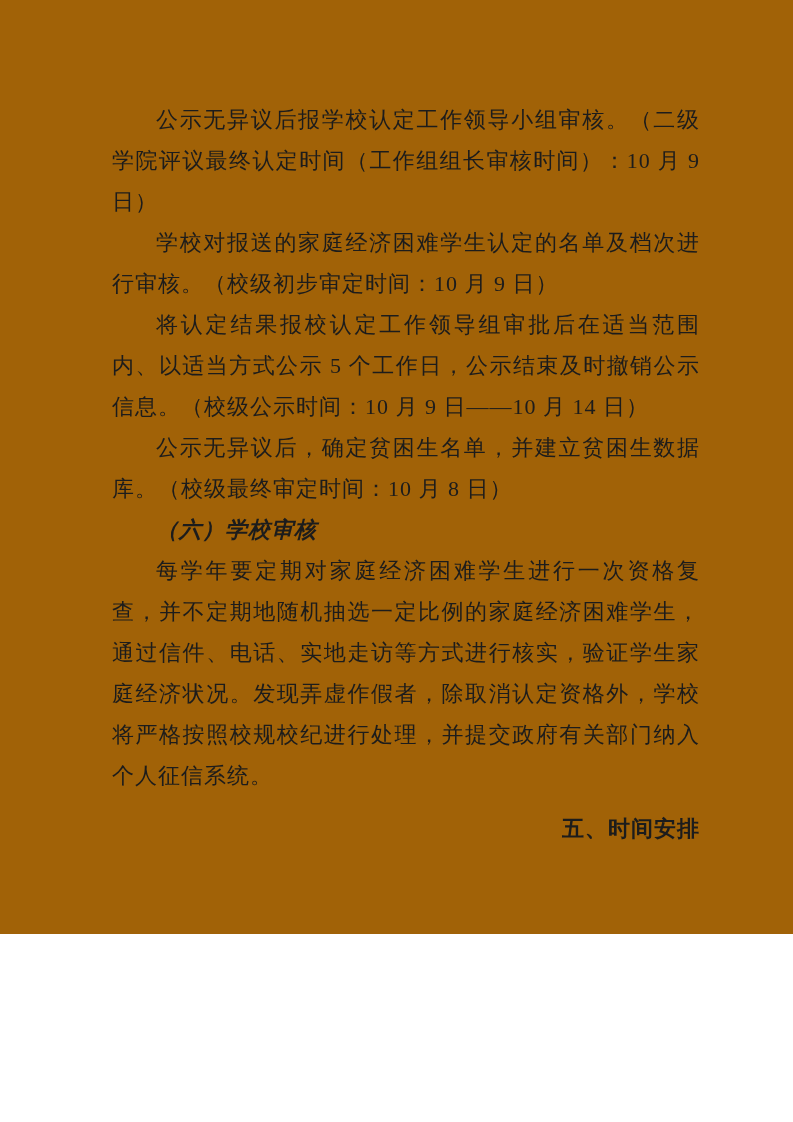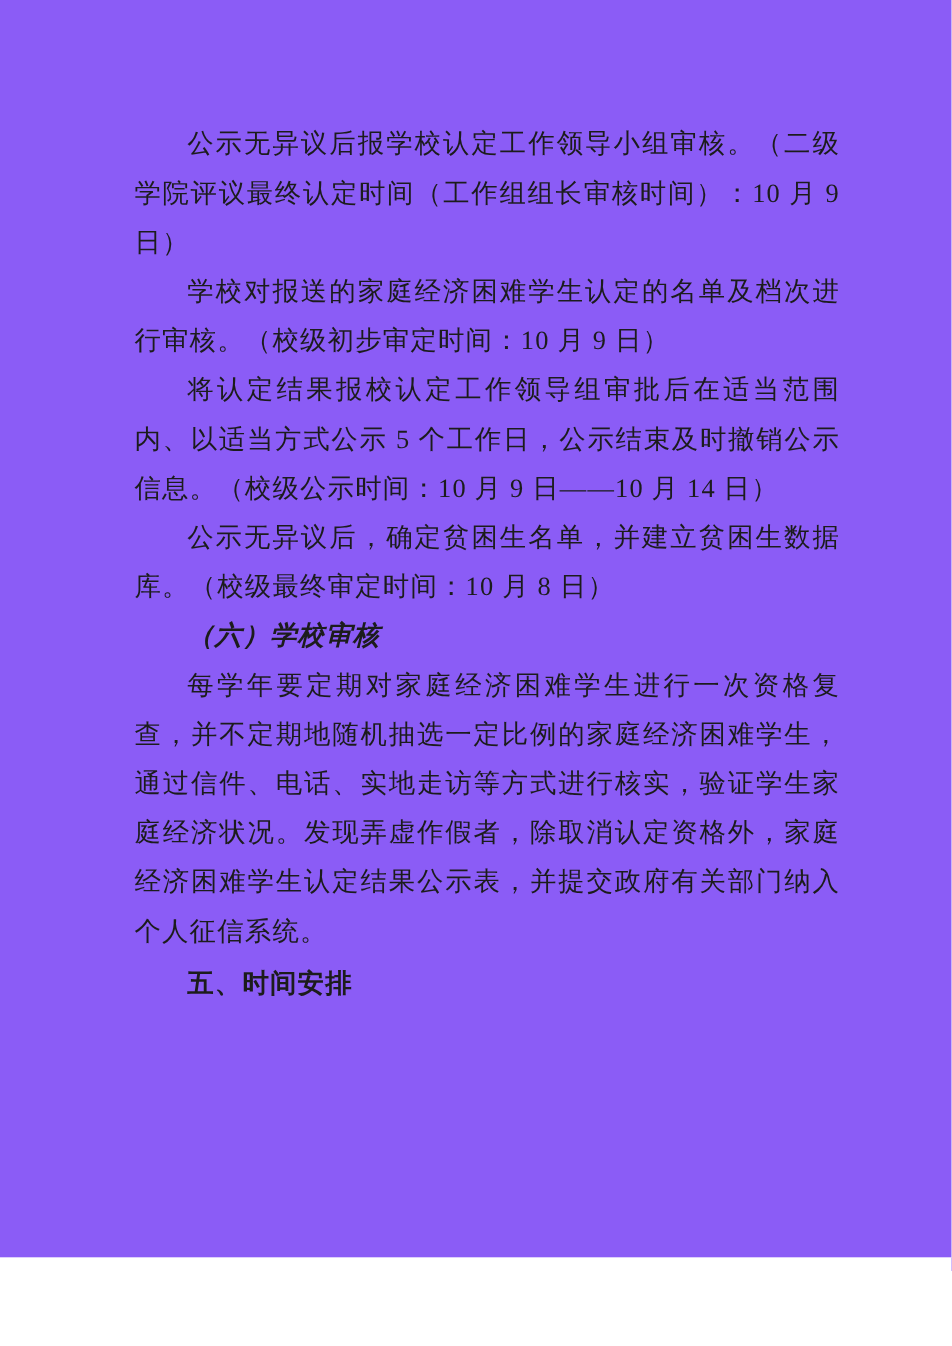--- a/index.html
+++ b/index.html
@@ -3,23 +3,23 @@
 <meta charset="utf-8">
 <style>
   html, body {
     margin: 0;
     padding: 0;
     background: #ffffff;
   }
   .page {
     position: relative;
     width: 793px;
-    height: 1048px;
+    height: 934px;
     margin: 0 auto;
-    background: #8b5cf6;
+    background: #a16207;
     overflow: hidden;
     box-sizing: border-box;
     padding: 99px 95px 0 112px;
     font-family: "Liberation Serif", "DejaVu Serif", serif;
     color: #1c1c1c;
   }
   .doc-body {
     width: 588px;
   }
   p.para {
@@ -30,33 +30,33 @@
     text-align: justify;
     text-indent: 2em;
     word-break: break-all;
   }
   p.para.subheading {
     font-style: italic;
     font-weight: 600;
     text-align: left;
   }
   p.para.heading {
-    font-family: Liberation Serif, serif;
+    font-family: Liberation Mono, monospace;
     font-weight: bold;
     font-style: normal;
-    text-align: left;
-    margin-top: 3px;
+    text-align: right;
+    margin-top: 14px;
   }
 </style>
 </head>
 <body>
 
 <div class="page">
   <div class="doc-body">
     <p class="para body">公示无异议后报学校认定工作领导小组审核。（二级学院评议最终认定时间（工作组组长审核时间）：10 月 9 日）</p>
     <p class="para body">学校对报送的家庭经济困难学生认定的名单及档次进行审核。（校级初步审定时间：10 月 9 日）</p>
     <p class="para body">将认定结果报校认定工作领导组审批后在适当范围内、以适当方式公示 5 个工作日，公示结束及时撤销公示信息。（校级公示时间：10 月 9 日——10 月 14 日）</p>
     <p class="para body">公示无异议后，确定贫困生名单，并建立贫困生数据库。（校级最终审定时间：10 月 8 日）</p>
     <p class="para subheading">（六）学校审核</p>
-    <p class="para body">每学年要定期对家庭经济困难学生进行一次资格复查，并不定期地随机抽选一定比例的家庭经济困难学生，通过信件、电话、实地走访等方式进行核实，验证学生家庭经济状况。发现弄虚作假者，除取消认定资格外，家庭经济困难学生认定结果公示表，并提交政府有关部门纳入个人征信系统。</p>
+    <p class="para body">每学年要定期对家庭经济困难学生进行一次资格复查，并不定期地随机抽选一定比例的家庭经济困难学生，通过信件、电话、实地走访等方式进行核实，验证学生家庭经济状况。发现弄虚作假者，除取消认定资格外，学校将严格按照校规校纪进行处理，并提交政府有关部门纳入个人征信系统。</p>
     <p class="para heading">五、时间安排</p>
   </div>
 </div>
 
 </body></html>

